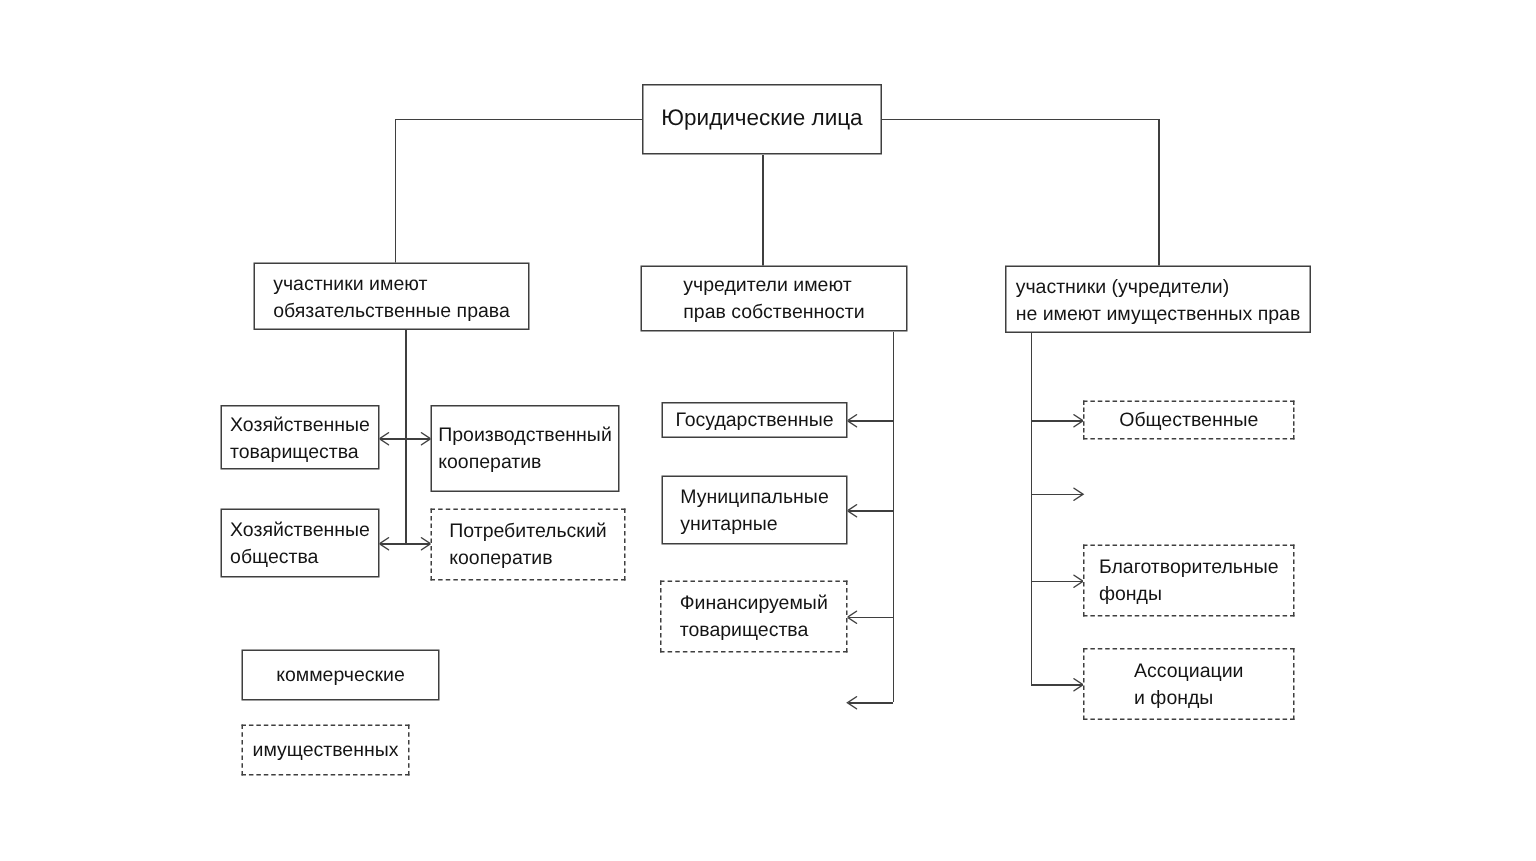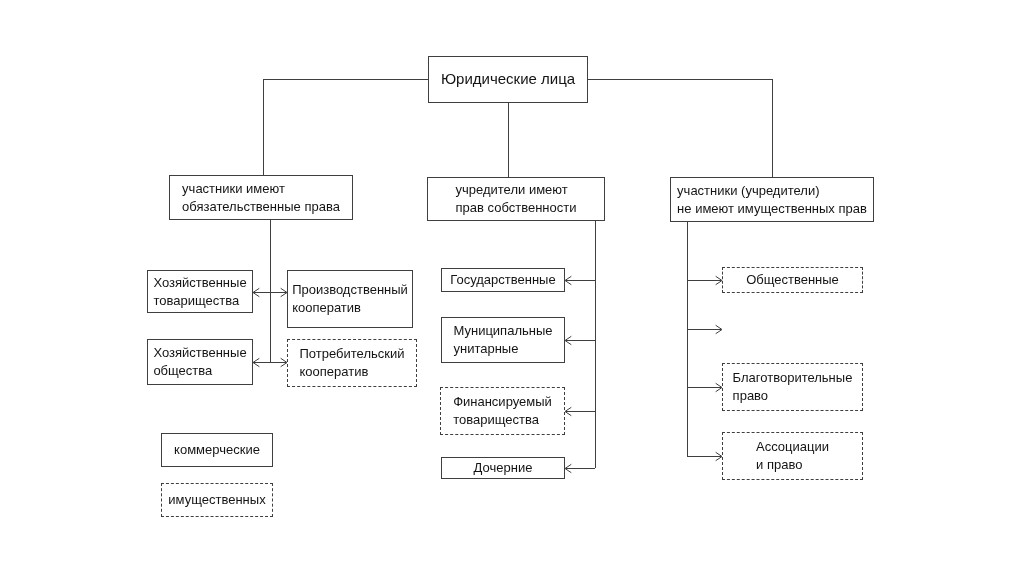--- a/index.html
+++ b/index.html
@@ -47,21 +47,21 @@
   .p-b1c0 {left:441px; top:268px; width:124px; height:24px}
   .p-b1c1 {left:441px; top:317px; width:124px; height:46px}
   .p-b1c2 {left:440px; top:387px; width:125px; height:48px}
   .p-b1c3 {left:441px; top:457px; width:124px; height:22px}
 
   .p-b2c0 {left:722px; top:267px; width:141px; height:26px}
   .p-b2c1 {left:722px; top:317px; width:141px; height:24px}
   .p-b2c2 {left:722px; top:363px; width:141px; height:48px}
   .p-b2c3 {left:722px; top:432px; width:141px; height:48px}
 
-  .p-leg0 {left:161px; top:433px; width:112px; height:34px}
+  .p-leg0 {left:161px; top:433px; width:132px; height:34px}
   .p-leg1 {left:161px; top:483px; width:112px; height:34px}
 </style>
 </head>
 <body>
 
 <div class="canvas">
 
   <svg class="connectors" width="1024" height="574" viewBox="0 0 1024 574" fill="none" stroke="#3f3f3f" stroke-width="1">
 
     <g shape-rendering="crispEdges">
@@ -144,34 +144,31 @@
     <span>Муниципальные
 унитарные</span>
   </div>
   <div class="node p-b1c0">
     <span>Государственные</span>
   </div>
   <div class="node dashed p-b1c2">
     <span>Финансируемый
 товарищества</span>
   </div>
-  <div class="node p-b1c3">
-    <span>Дочерние</span>
-  </div>
 
   <div class="node dashed p-b2c0">
     <span>Общественные</span>
   </div>
   <div class="node dashed p-b2c2">
     <span>Благотворительные
-право</span>
+фонды</span>
   </div>
   <div class="node dashed p-b2c3">
     <span>Ассоциации
-и право</span>
+и фонды</span>
   </div>
 
   <div class="node p-leg0">
     <span>коммерческие</span>
   </div>
   <div class="node dashed p-leg1">
     <span>имущественных</span>
   </div>
 
 </div>

